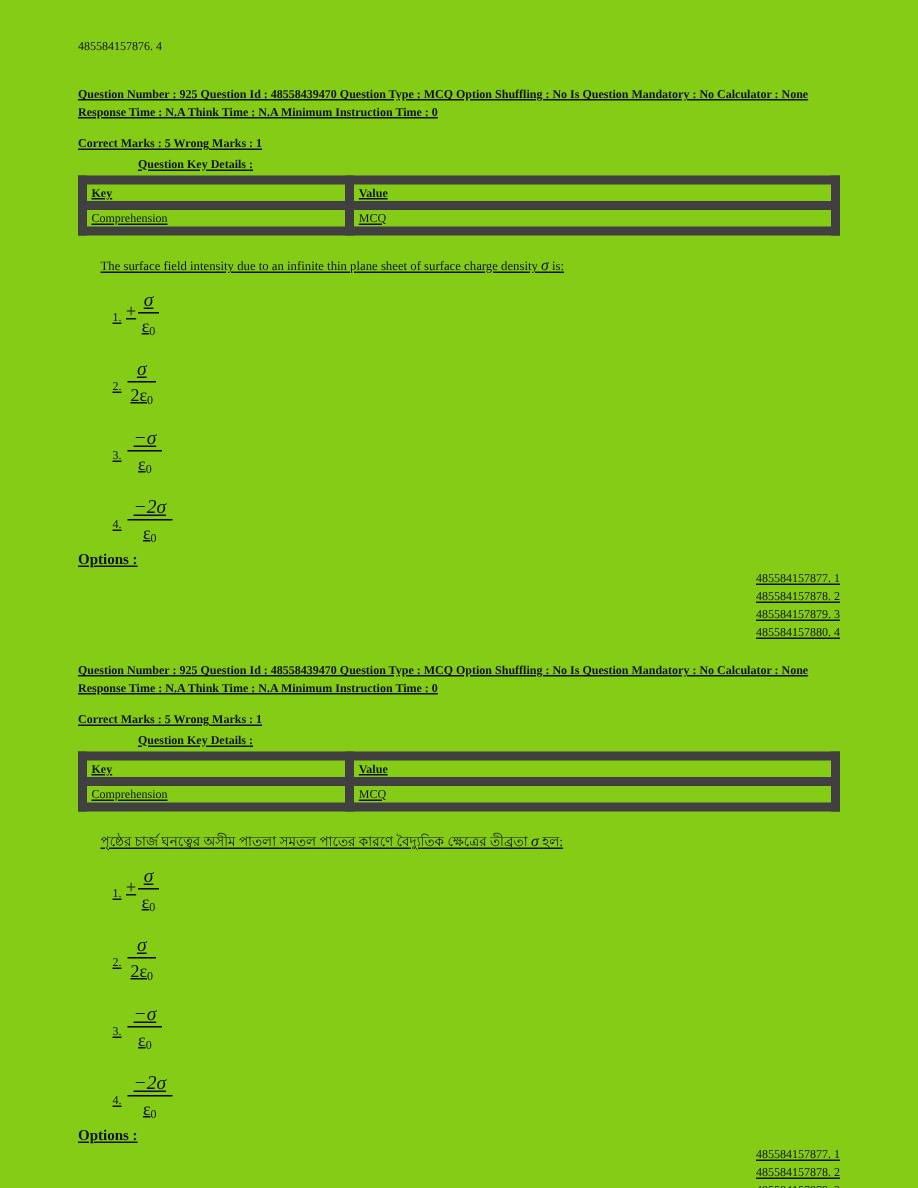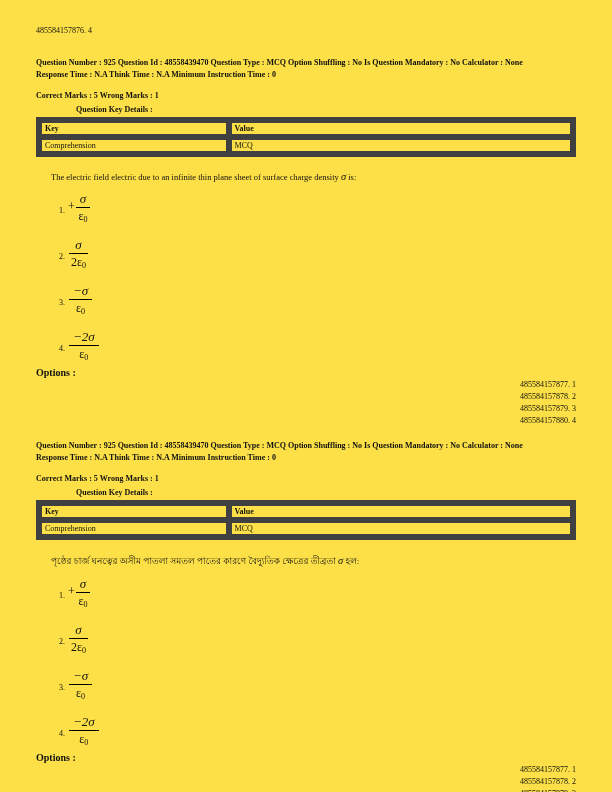--- a/index.html
+++ b/index.html
@@ -1,22 +1,22 @@
 <!DOCTYPE html>
 <html><head>
 <meta charset="utf-8">
 <style>
   html,body{margin:0;padding:0;background:#e8e8e8;}
   .page{
-    width:612px;height:792px;background:#fde047;margin:0 auto;
-    box-sizing:border-box;padding:26px 36px;position:relative;
+    width:612px;height:792px;background:#84cc16;margin:0 auto;
+    box-sizing:border-box;padding:26px 52px;position:relative;
     font-family:"Liberation Serif","DejaVu Serif",serif;color:#111;
   }
   .doc-ref{font-size:8px;line-height:10px;margin-bottom:21px;}
-  .qblock{margin:0;}
+  .qblock{margin:0;text-decoration:underline;}
   .qblock + .qblock{margin-top:13px;}
   .hdr{font-weight:bold;font-size:8px;line-height:11.5px;white-space:nowrap;}
   .marks{font-weight:bold;font-size:8px;line-height:11.5px;margin-top:10px;}
   .keylabel{font-weight:bold;font-size:8px;line-height:11.5px;margin-top:2px;margin-left:40px;}
   table.kv{width:100%;border-collapse:collapse;border:2px solid #000;margin-top:2px;}
   table.kv td{border:6px solid #404040;font-size:8px;line-height:10px;padding:0 3px;height:11px;vertical-align:middle;}
   table.kv td.c1{width:35.5%;}
   table.kv tr.hrow td{font-weight:bold;}
   .qtext{font-size:8.5px;line-height:12px;margin:14px 0 2px 15px;}
   .qtext-bn{font-size:9px;line-height:13px;margin:14px 0 0 15px;}
@@ -51,21 +51,21 @@
           <td class="c1">Key</td>
           <td>Value</td>
         </tr>
         <tr>
           <td class="c1">Comprehension</td>
           <td>MCQ</td>
         </tr>
       </tbody>
     </table>
 
-    <div class="qtext"><span>The electric field electric due to an infinite thin plane sheet of surface charge density </span><span class="sigma-inline">σ</span><span> is:</span></div>
+    <div class="qtext"><span>The surface field intensity due to an infinite thin plane sheet of surface charge density </span><span class="sigma-inline">σ</span><span> is:</span></div>
 
     <div class="opt-row first">
       <span class="opt-num">1.</span>
       <span class="frac-prefix">+</span>
       <span class="frac">
         <span class="frac-top">σ</span>
         <span class="frac-bottom"><span></span><span>ε</span><span class="sub0">0</span></span>
       </span>
     </div>
 

